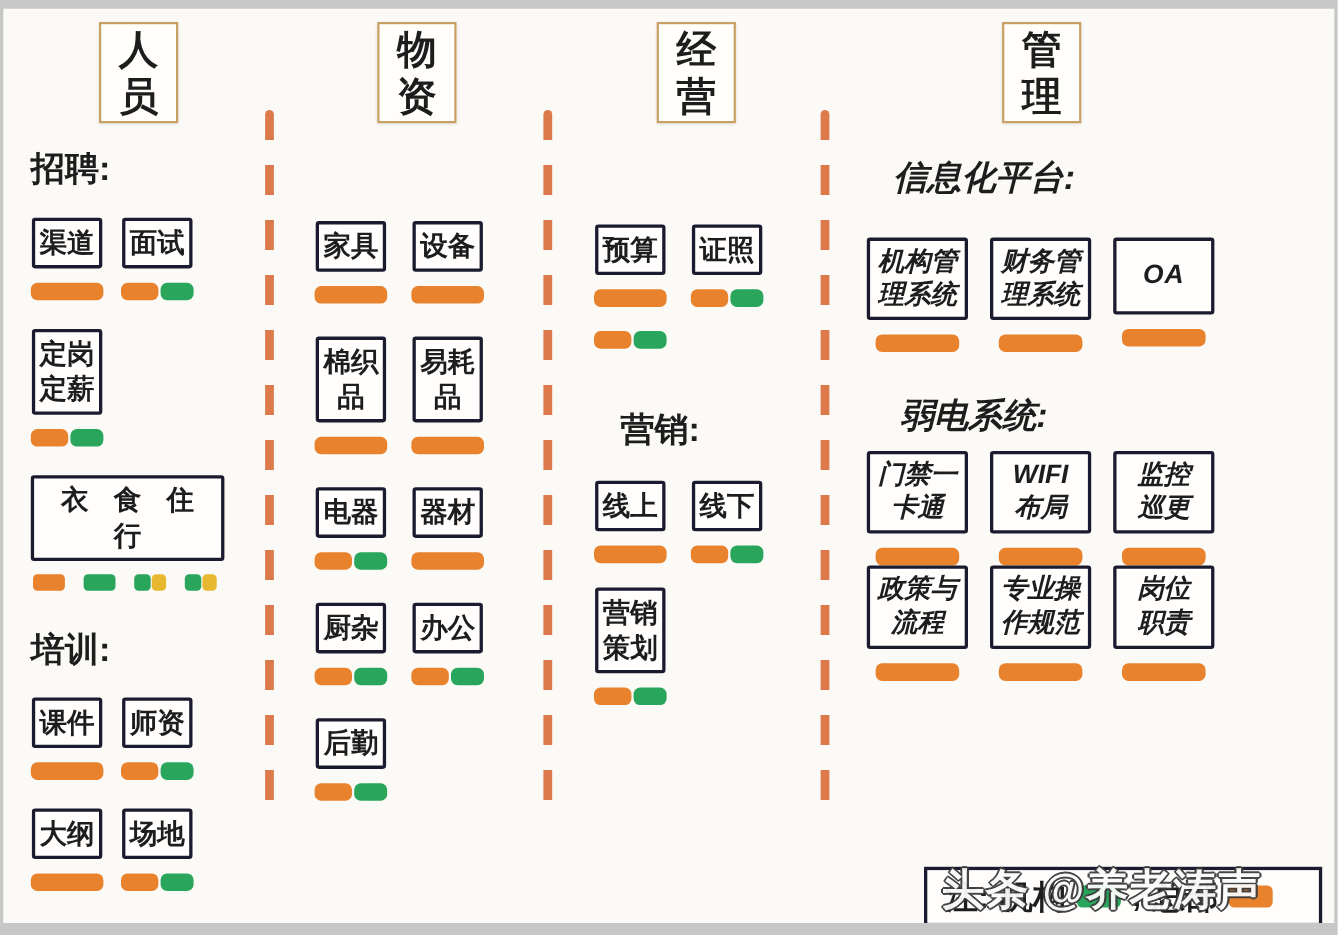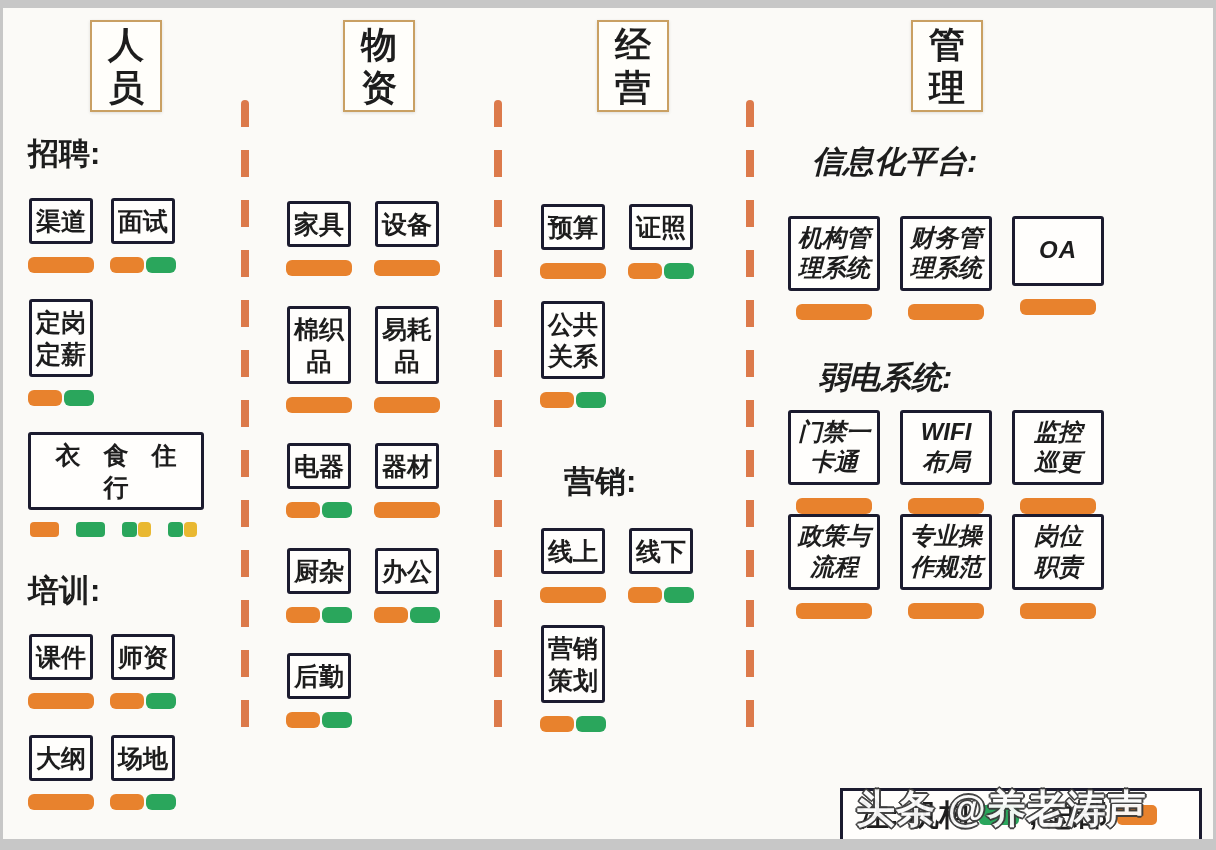--- a/index.html
+++ b/index.html
@@ -279,22 +279,20 @@
           <div class="cell">
             <div class="box">证照</div>
             <div class="bar">
               <div class="seg seg-first" style="background: rgb(232, 130, 45);"></div>
               <div class="seg" style="background: rgb(42, 166, 92);"></div>
             </div>
           </div>
         </div>
         <div class="block-row">
           <div class="cell">
-            <div class="box">公共
-关系</div>
             <div class="bar">
               <div class="seg seg-first" style="background: rgb(232, 130, 45);"></div>
               <div class="seg" style="background: rgb(42, 166, 92);"></div>
             </div>
           </div>
         </div>
         <div class="block-label">营销:</div>
         <div class="block-row">
           <div class="cell">
             <div class="box">线上</div>

